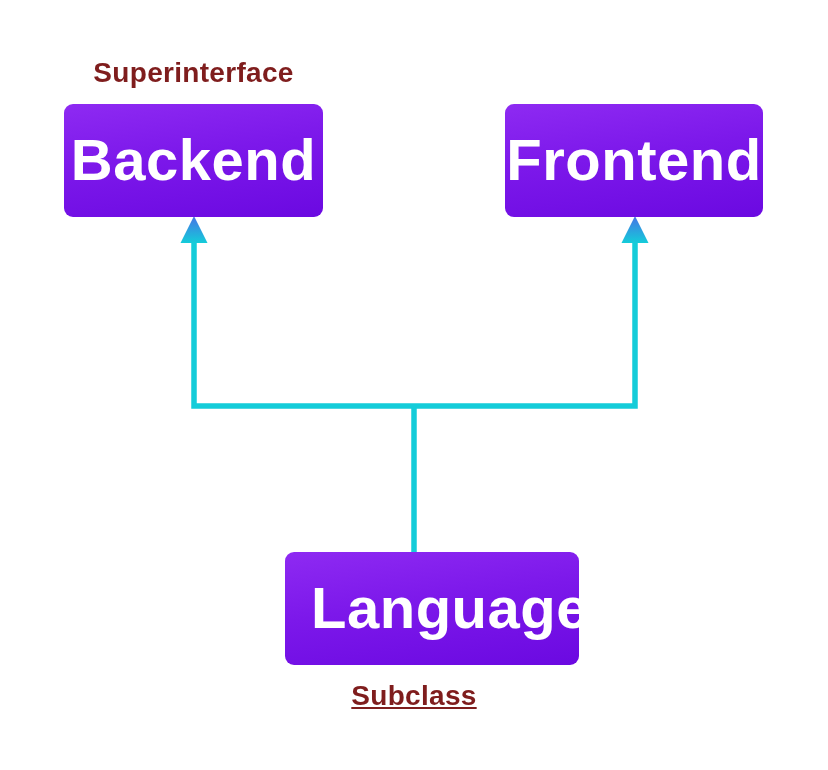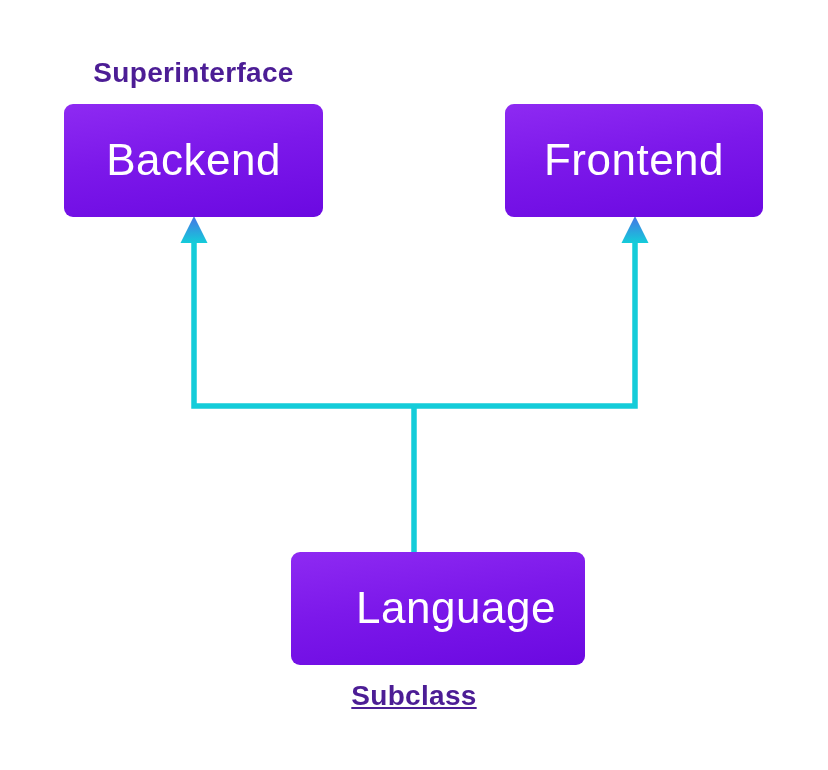--- a/index.html
+++ b/index.html
@@ -28,34 +28,34 @@
     width: 258px;
     height: 113px;
     border-radius: 9px;
     background: linear-gradient(172deg, #8e2af2 0%, #7c18ea 45%, #6b09e1 100%);
     display: flex;
     align-items: center;
     justify-content: center;
   }
   .node-label {
     color: #ffffff;
-    font-size: 44px;
-    font-weight: 400;
+    font-size: 58px;
+    font-weight: 700;
     letter-spacing: 0.5px;
     line-height: 1;
     padding-bottom: 2px;
   }
   .node-backend  { left: 64px;  top: 104px; width: 259px; }
   .node-frontend { left: 505px; top: 104px; justify-content: center; }
-  .node-language { left: 291px; top: 552px; padding-left: 36px; }
+  .node-language { left: 285px; top: 552px; padding-left: 36px; }
   .annotation {
     position: absolute;
     width: 258px;
     text-align: center;
-    color: #4c1d95;
+    color: #7f1d1d;
     font-size: 28px;
     font-weight: 700;
     letter-spacing: 0.3px;
     line-height: 36px;
   }
   .ann-superinterface { left: 64px;  top: 55px; width: 259px; }
   .ann-superclass     { left: 505px; top: 55px; }
   .ann-subclass       { left: 285px; top: 678px; text-decoration: underline; }
 </style>
 </head>

